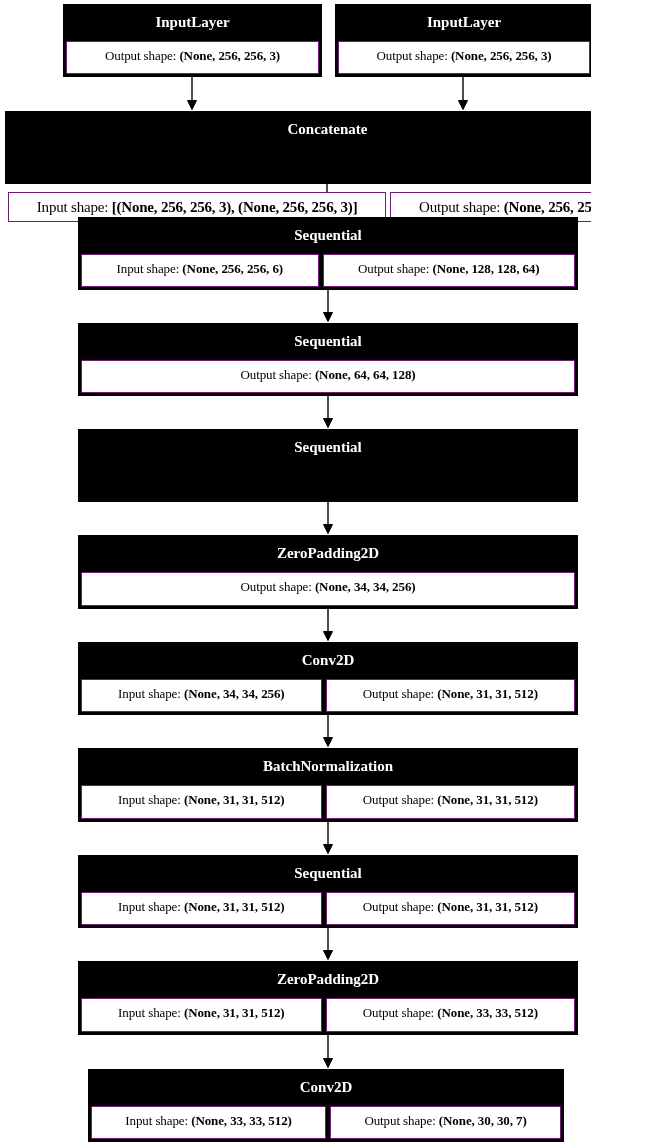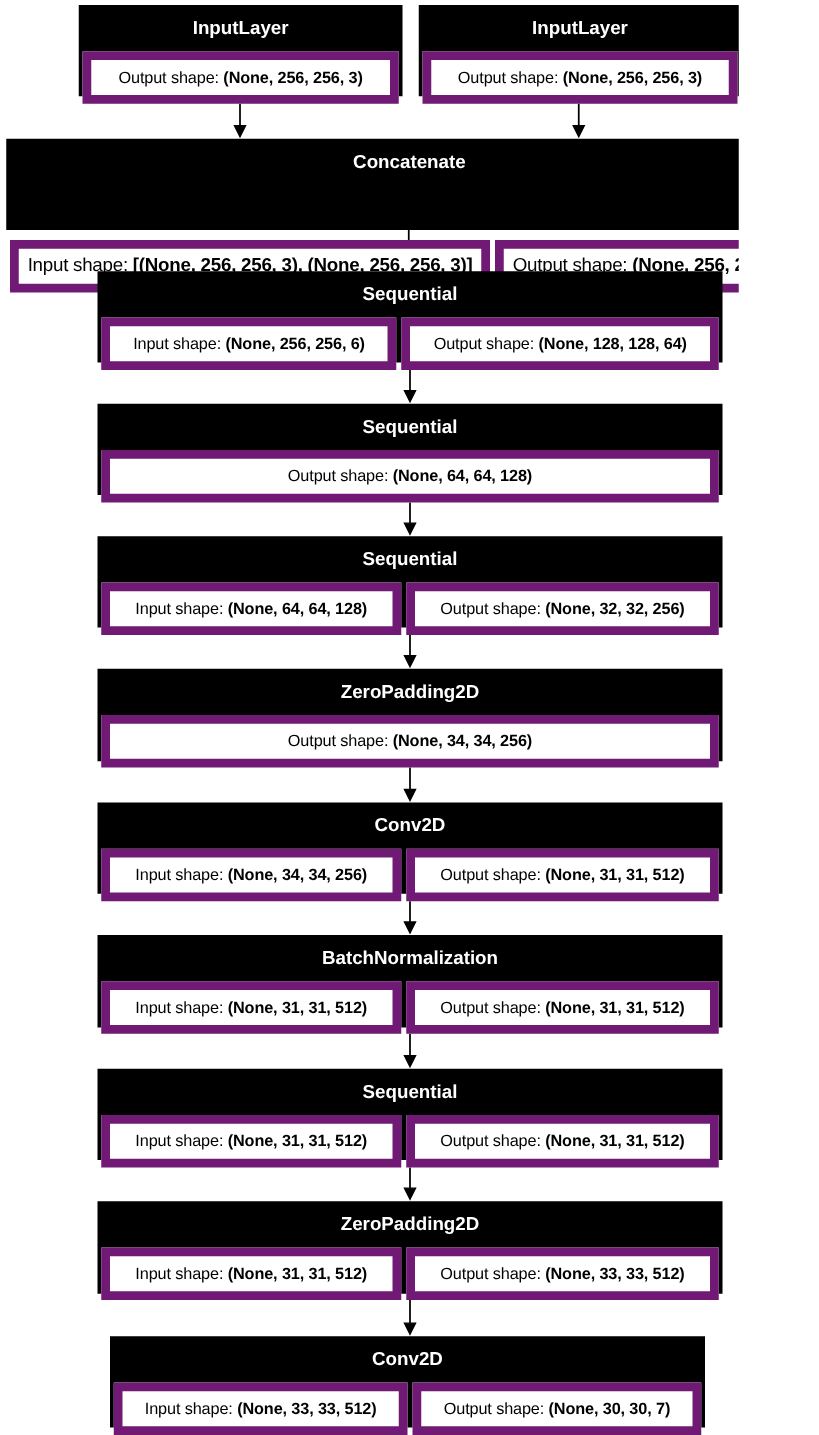--- a/index.html
+++ b/index.html
@@ -1,20 +1,20 @@
 <!DOCTYPE html>
 <html><head>
 <meta charset="utf-8">
 <style>
   html,body{margin:0;padding:0;background:#ffffff;}
   .canvas{
     position:relative;
     width:591px;height:1148px;
     background:#ffffff;
-    font-family:Liberation Sans, sans-serif;
+    font-family:Liberation Serif, serif;
     overflow:hidden;
   }
   .node{
     position:absolute;
     background:#000000;
     box-sizing:border-box;
     display:flex;
     flex-direction:column;
   }
   .node-title{
@@ -30,21 +30,21 @@
     flex:1 1 auto;
     display:flex;
     gap:4px;
     padding:0 3px 3px 3px;
     min-width:0;
   }
   .cell{
     flex:1 1 auto;
     min-width:0;
     background:#ffffff;
-    border:7px solid #701a75;
+    border:1px solid #701a75;
     color:#000000;
     font-size:13px;
     letter-spacing:-0.1px;
     line-height:28px;
     text-align:center;
     white-space:nowrap;
     padding:0 4px;
     overflow:hidden;
   }
   .cell b{font-weight:bold;}
@@ -142,24 +142,20 @@
 
   <div class="node" style="left:78px;top:323px;width:500px;height:73px;">
     <div class="node-title">Sequential</div>
     <div class="node-cells">
       <div class="cell"><span>Output shape:</span> <b>(None, 64, 64, 128)</b></div>
     </div>
   </div>
 
   <div class="node" style="left:78px;top:429px;width:500px;height:73px;">
     <div class="node-title">Sequential</div>
-    <div class="node-cells">
-      <div class="cell"><span>Input shape:</span> <b>(None, 64, 64, 128)</b></div>
-      <div class="cell"><span>Output shape:</span> <b>(None, 32, 32, 256)</b></div>
-    </div>
   </div>
 
   <div class="node" style="left:78px;top:535px;width:500px;height:74px;">
     <div class="node-title">ZeroPadding2D</div>
     <div class="node-cells">
       <div class="cell"><span>Output shape:</span> <b>(None, 34, 34, 256)</b></div>
     </div>
   </div>
 
   <div class="node" style="left:78px;top:642px;width:500px;height:73px;">

